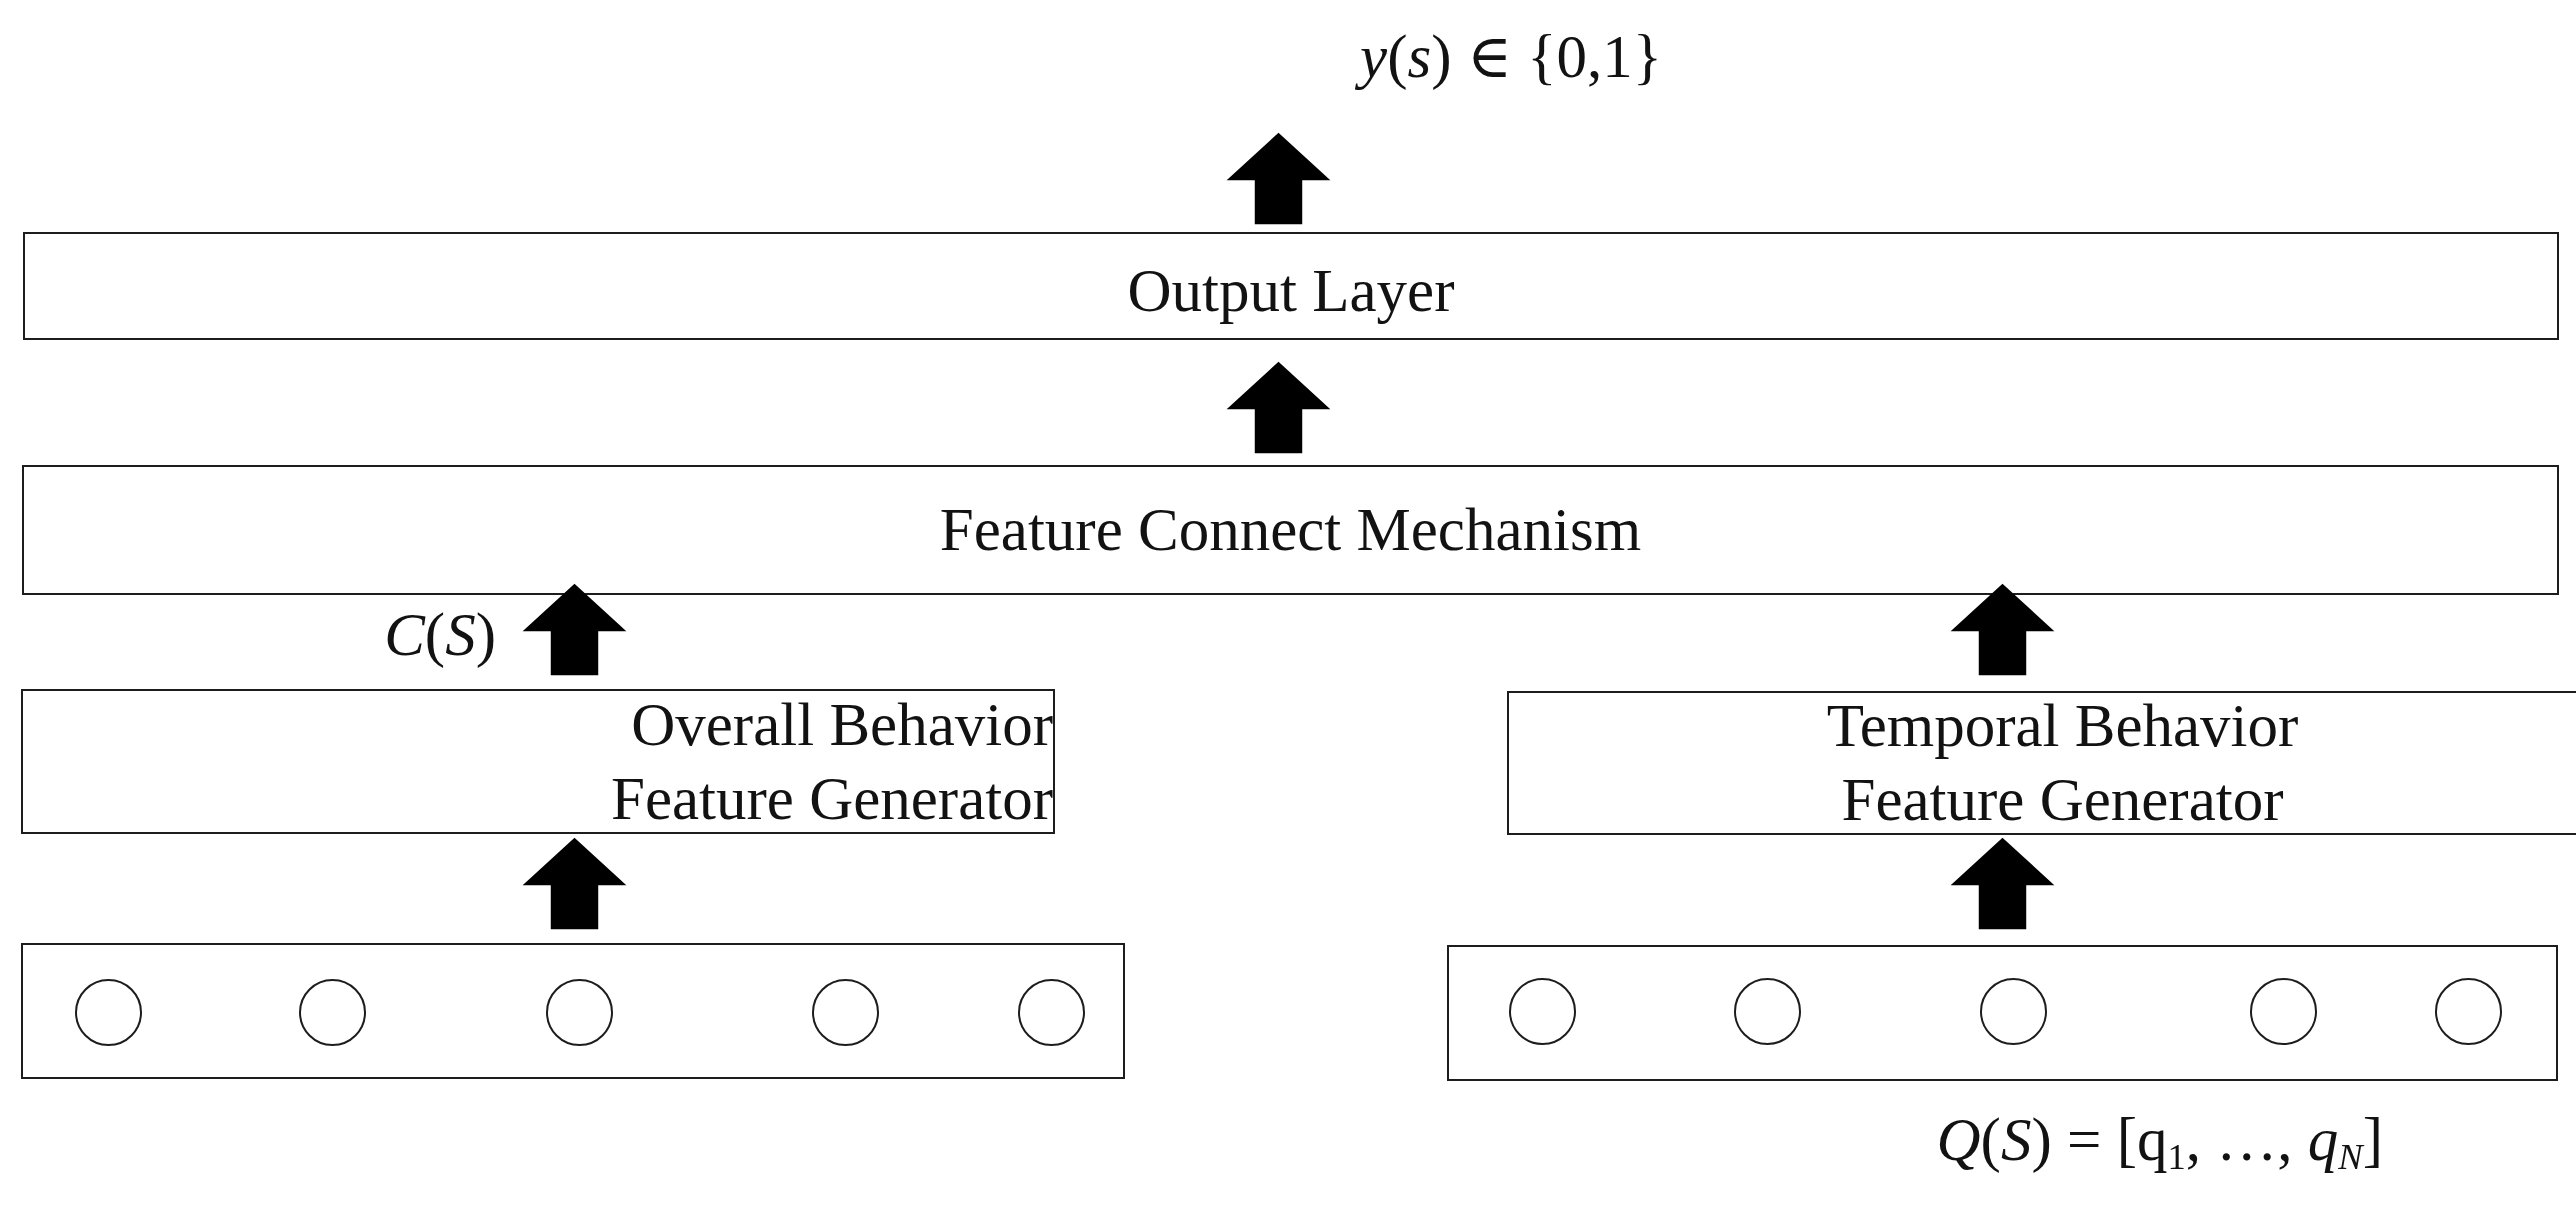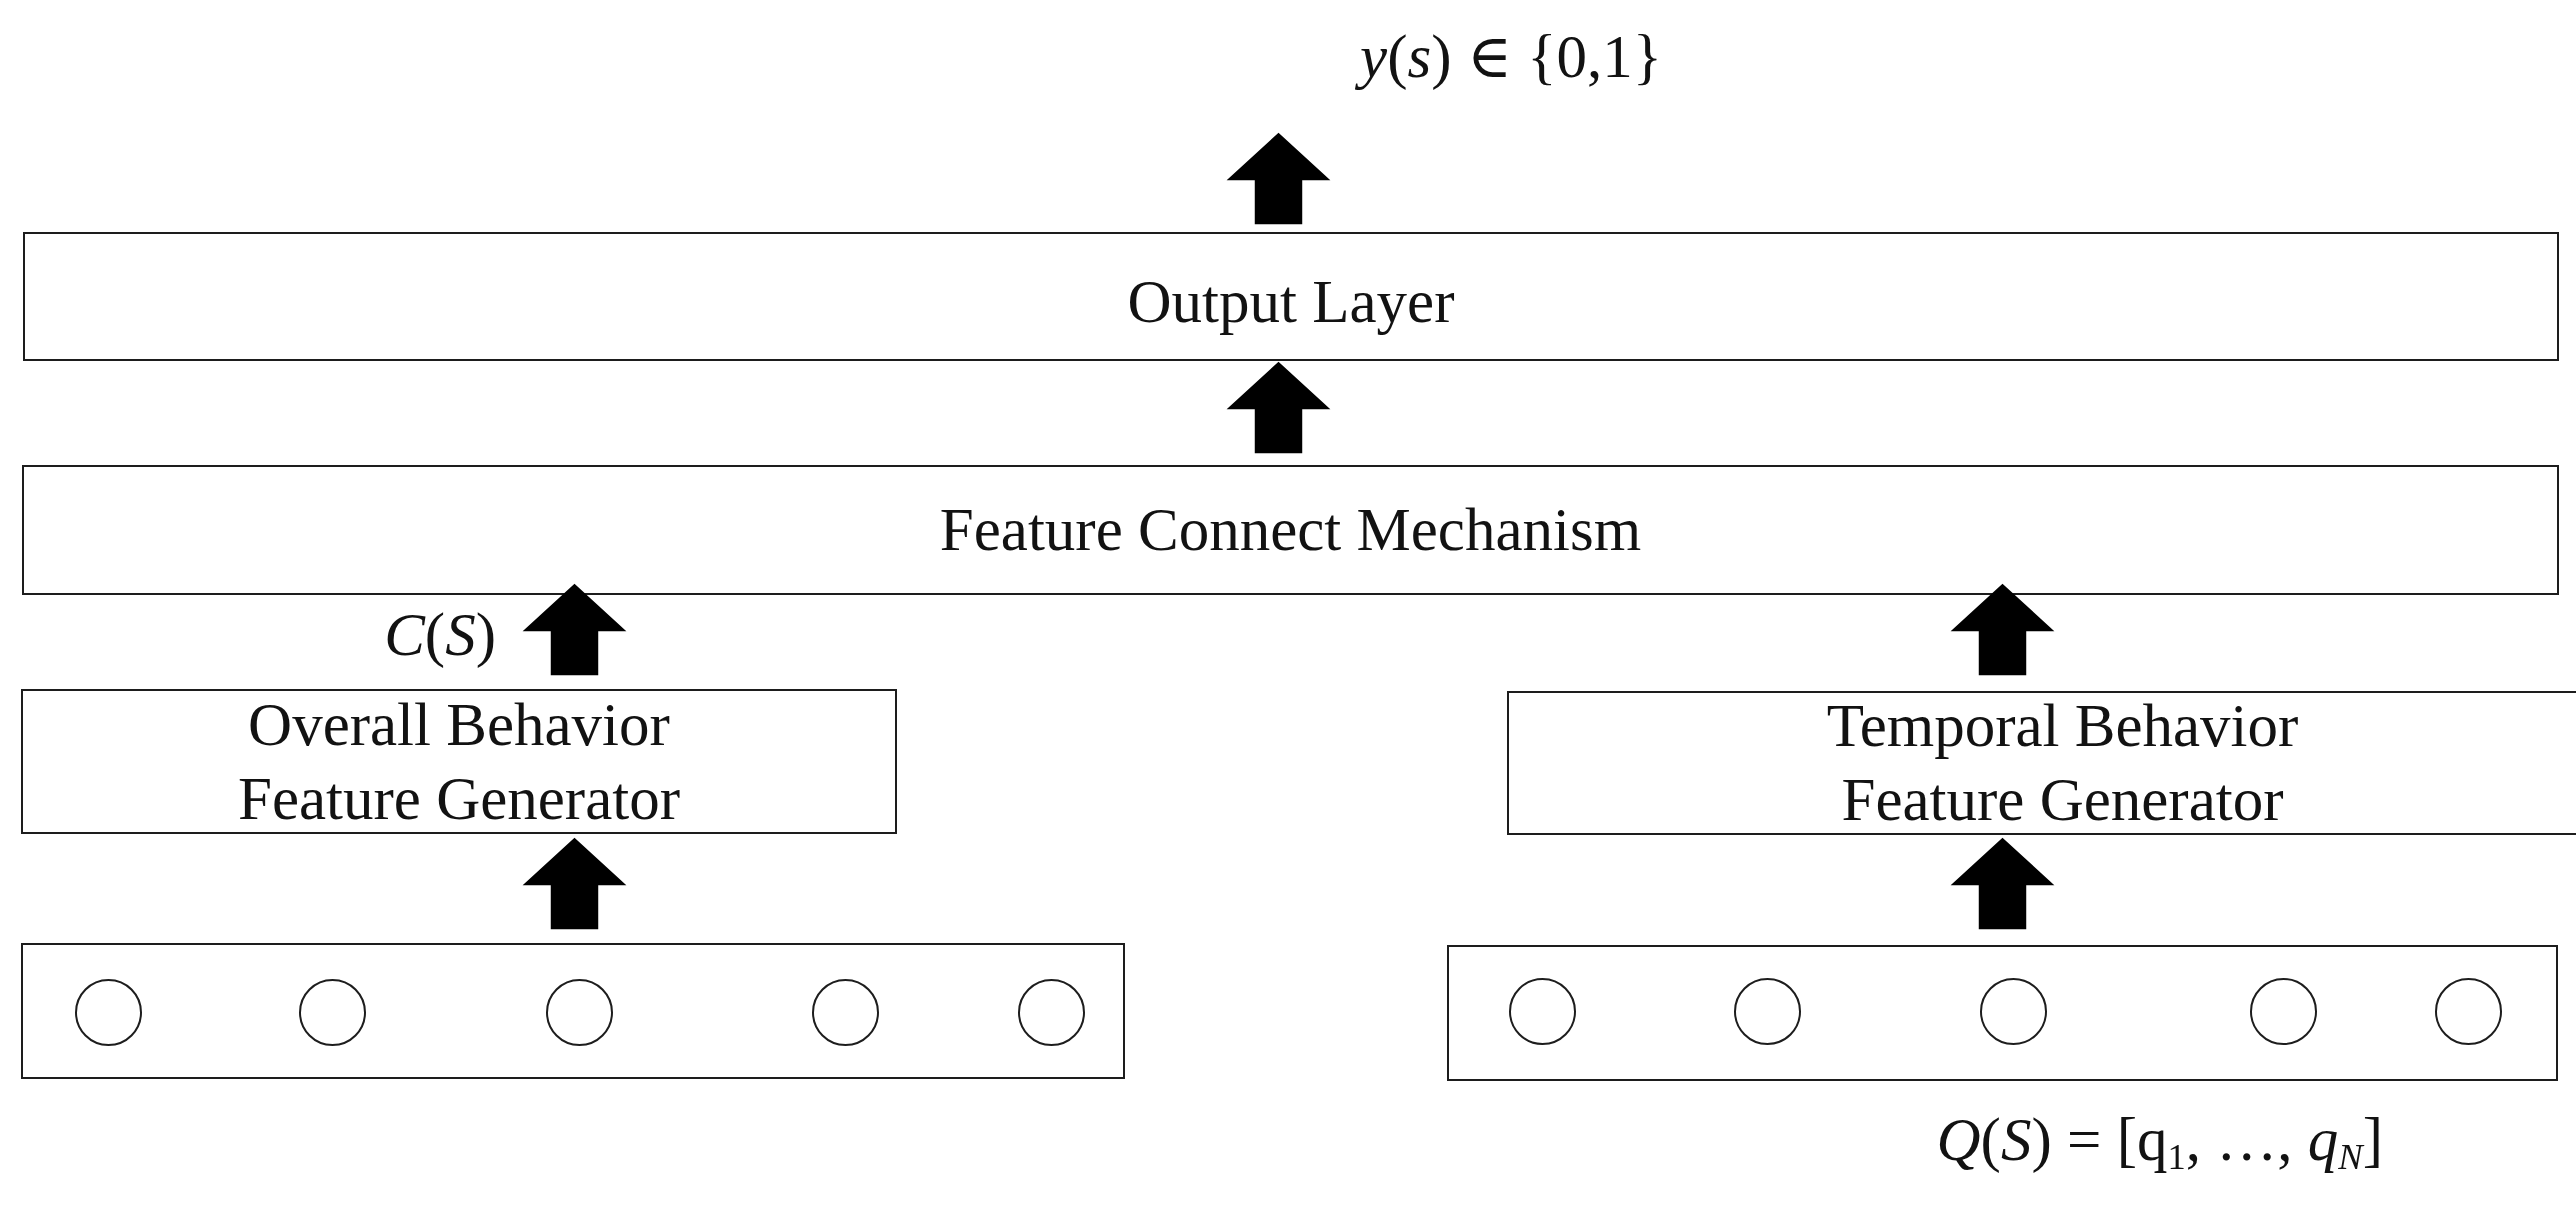--- a/index.html
+++ b/index.html
@@ -80,42 +80,42 @@
       <polygon id="blockArrow" points="62,2 121,56 89,56 89,106 35,106 35,56 3,56"></polygon>
     </defs>
   </svg>
 
   <div class="formula center" style="left:960px; top:16px; width:702px; height:81px; line-height:81px;"><span class="it">y</span><span>(</span><span class="it">s</span><span>) ∈ {0,1}</span></div>
 
   <svg class="arrow" style="left:1224px; top:131px;" viewBox="0 0 124 108">
       <use href="#blockArrow"></use>
     </svg>
 
-  <div class="dbox" style="left:23px; top:232px; width:2536px; height:129px;">
+  <div class="dbox" style="left:23px; top:232px; width:2536px; height:108px;">
     <span class="box-label nudge-down">Output Layer</span>
   </div>
 
   <svg class="arrow" style="left:1224px; top:360px;" viewBox="0 0 124 108">
       <use href="#blockArrow"></use>
     </svg>
 
   <div class="dbox" style="left:22px; top:465px; width:2537px; height:130px;">
     <span class="box-label">Feature Connect Mechanism</span>
   </div>
 
   <div class="formula right" style="left:261px; top:600px; width:235px; height:70px; line-height:70px;"><span class="it">C</span><span>(</span><span class="it">S</span><span>)</span></div>
   <svg class="arrow" style="left:520px; top:582px;" viewBox="0 0 124 108">
       <use href="#blockArrow"></use>
     </svg>
 
   <svg class="arrow" style="left:1948px; top:582px;" viewBox="0 0 124 108">
       <use href="#blockArrow"></use>
     </svg>
 
-  <div class="dbox two-line" style="left:21px; top:689px; width:876px; height:145px;">
+  <div class="dbox two-line" style="left:21px; top:689px; width:1034px; height:145px;align-items:flex-end;">
     <span class="box-label">Overall Behavior</span>
     <span class="box-label">Feature Generator</span>
   </div>
 
   <div class="dbox two-line" style="left:1507px; top:691px; width:1111px; height:144px;">
     <span class="box-label">Temporal Behavior</span>
     <span class="box-label">Feature Generator</span>
   </div>
 
   <svg class="arrow" style="left:520px; top:836px;" viewBox="0 0 124 108">

